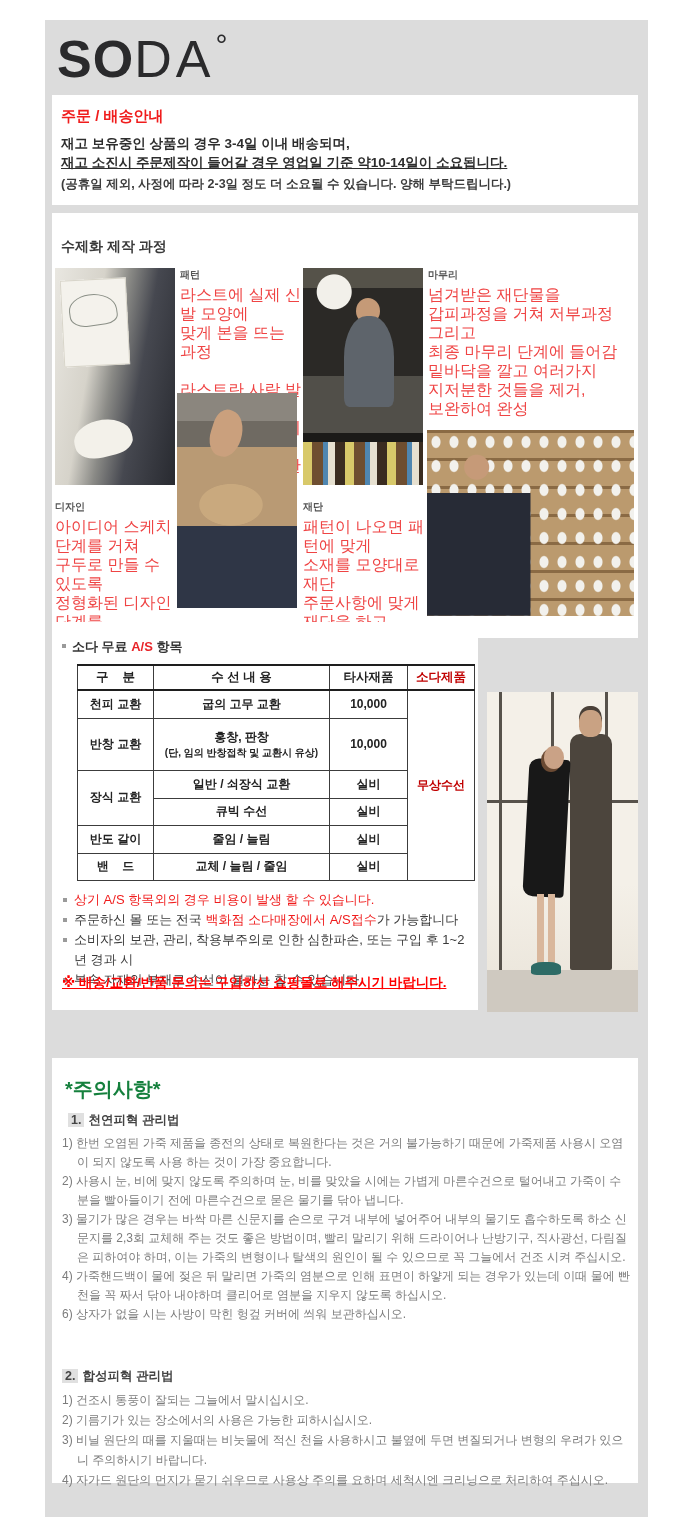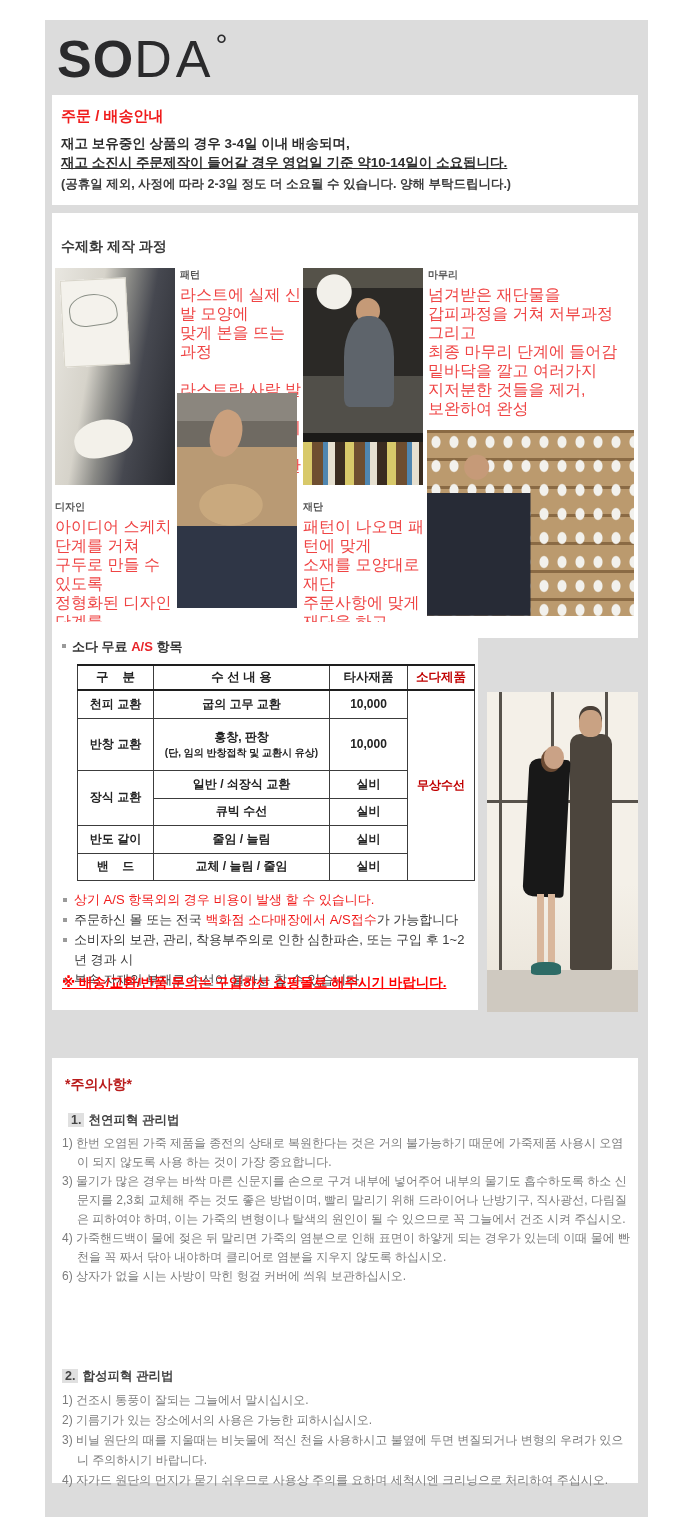--- a/index.html
+++ b/index.html
@@ -92,21 +92,21 @@
       linear-gradient(180deg,#f4f0e8 0 60%,#e9e3d8 100%);}
   .cp-man{position:absolute;left:55%;top:13%;width:28%;height:74%;background:#4c453d;border-radius:10px 10px 2px 2px;}
   .cp-man-head{position:absolute;left:61%;top:5.5%;width:15%;height:8.5%;background:#c9a283;border-radius:45% 45% 40% 40%;box-shadow:0 -4px 0 0 #4a4038;}
   .cp-woman{position:absolute;left:26%;top:21%;width:27%;height:43%;background:#181818;border-radius:10px 4px 4px 10px;transform:rotate(3deg);}
   .cp-woman-head{position:absolute;left:38%;top:17%;width:13%;height:7%;background:#caa286;border-radius:50%;box-shadow:-3px 3px 0 0 #6b4a33;}
   .cp-legs{position:absolute;left:33%;top:63%;width:12%;height:23%;background:linear-gradient(90deg,#d9b79c 0 40%,rgba(0,0,0,0) 40% 60%,#d9b79c 60%);}
   .cp-shoes{position:absolute;left:29%;top:84.5%;width:20%;height:4%;background:#2e6b66;border-radius:40% 40% 20% 20%;}
 
   
   .card-cautions{left:52px;top:1058px;width:586px;height:425px;}
-  .ca-title{position:absolute;left:13px;top:18px;font-size:14px;font-weight:700;color:#b91c1c;}
+  .ca-title{position:absolute;left:13px;top:18px;font-size:20px;font-weight:700;color:#15803d;}
   .ca-sec1-h{position:absolute;left:10px;top:52px;margin-left:6px;}
   .ca-sec2-h{position:absolute;left:10px;top:308px;}
   .sec-no{display:inline-block;background:#e0e0e0;color:#444444;font-size:12.5px;font-weight:700;padding:0 3px;margin-right:4px;}
   .sec-head{font-size:12.5px;font-weight:700;color:#444444;}
   .ca-items1{position:absolute;left:10px;top:76px;width:568px;}
   .ca-items2{position:absolute;left:10px;top:332px;width:572px;}
   .ci{font-size:12px;color:#7c7c7c;line-height:19px;padding-left:15px;text-indent:-15px;}
   .ca-items2 .ci{line-height:20px;}
 </style>
 </head>
@@ -254,20 +254,21 @@
   </div>
 
   <div class="card card-cautions">
     <div class="ca-title">*주의사항*</div>
 
     <div class="ca-sec1-h">
       <span class="sec-no">1.</span><span class="sec-head">천연피혁 관리법</span>
     </div>
     <div class="ca-items1">
       <div class="ci">1) 한번 오염된 가죽 제품을 종전의 상태로 복원한다는 것은 거의 불가능하기 때문에 가죽제품 사용시 오염이 되지 않도록  사용 하는 것이 가장 중요합니다.</div>
+      <div class="ci">2) 사용시 눈, 비에 맞지 않도록 주의하며 눈, 비를 맞았을 시에는 가볍게 마른수건으로 털어내고 가죽이 수분을 빨아들이기 전에 마른수건으로 묻은 물기를 닦아 냅니다.</div>
       <div class="ci">3) 물기가 많은 경우는 바싹 마른 신문지를 손으로 구겨 내부에 넣어주어 내부의 물기도 흡수하도록 하소 신문지를 2,3회 교체해 주는 것도 좋은 방법이며, 빨리 말리기 위해 드라이어나 난방기구, 직사광선, 다림질은 피하여야 하며, 이는 가죽의 변형이나 탈색의 원인이 될 수 있으므로 꼭 그늘에서 건조 시켜 주십시오.</div>
       <div class="ci">4) 가죽핸드백이 물에 젖은 뒤 말리면 가죽의 염분으로 인해 표면이 하얗게 되는 경우가 있는데 이때 물에 빤 천을 꼭 짜서 닦아 내야하며 클리어로 염분을 지우지 않도록 하십시오.</div>
       <div class="ci">6) 상자가 없을 시는 사방이 막힌 헝겊 커버에 씌워 보관하십시오.</div>
     </div>
 
     <div class="ca-sec2-h">
       <span class="sec-no">2.</span><span class="sec-head">합성피혁 관리법</span>
     </div>
     <div class="ca-items2">
       <div class="ci">1) 건조시 통풍이 잘되는 그늘에서 말시십시오.</div>

